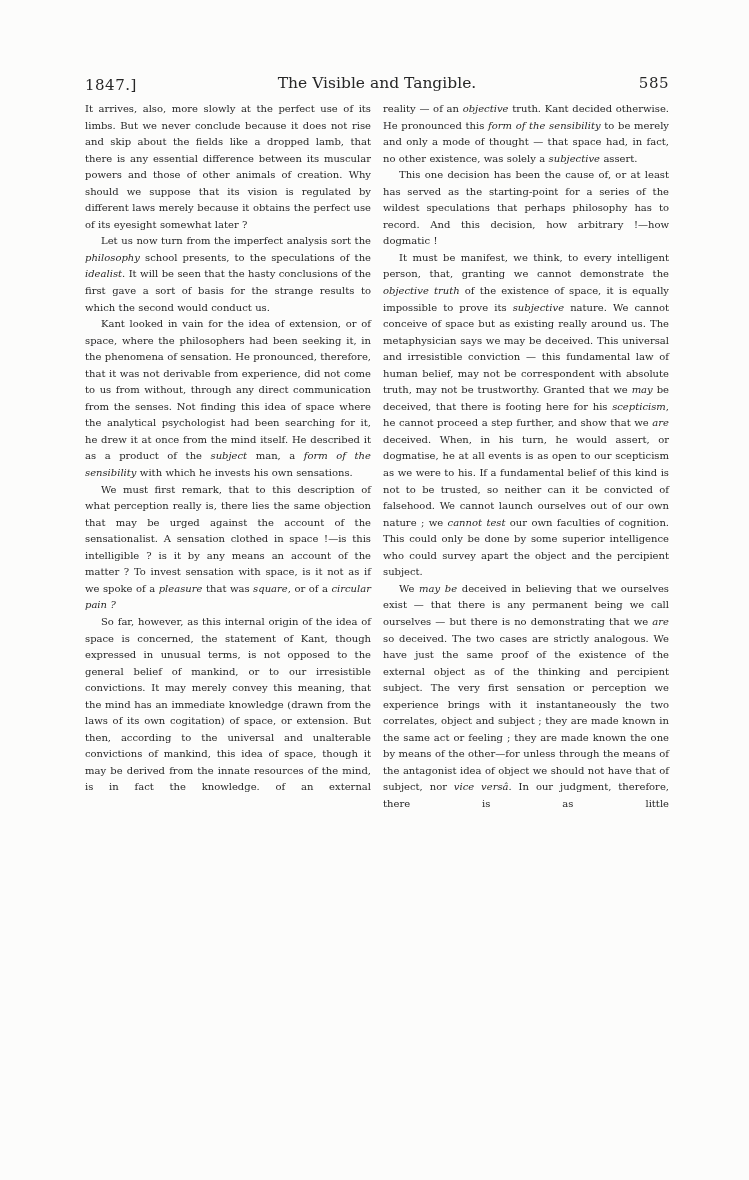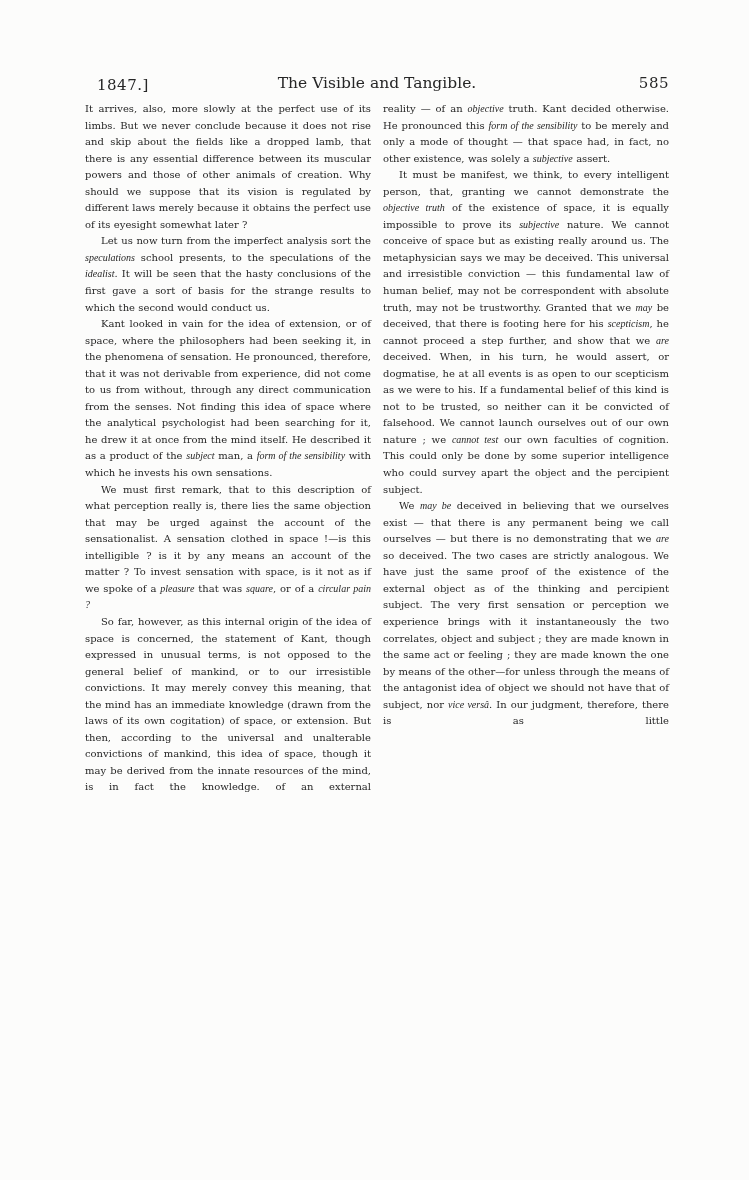--- a/index.html
+++ b/index.html
@@ -10,57 +10,58 @@
     width:749px; height:1180px;
     background:var(--paper);
     font-family:"DejaVu Serif", serif;
     color:var(--ink);
     overflow:hidden;
   }
   .header {
     position:absolute; top:74px; left:85px; width:584px; height:22px;
     font-size:15px;
   }
-  .header-year  { position:absolute; left:12px; top:2px; letter-spacing:0.5px; }
+  .header-year  { position:absolute; left:0; top:2px; letter-spacing:0.5px; }
   .header-title { position:absolute; left:0; right:0; top:0; text-align:center; font-size:15.5px; }
   .header-page  { position:absolute; right:0; top:0; letter-spacing:0.5px;margin-left:44px; }
   .columns {
     position:absolute; top:101px; left:85px;
     display:flex; gap:12px;
   }
   .col { width:286px; }
   .para {
     margin:0;
     text-align:justify;
     font-size:10px;
     line-height:16.55px;
     hyphens:auto;
     -webkit-hyphens:auto;
     word-spacing:0.02em;
   }
   .para.indent { text-indent:16px; }
   .para.cont   { text-align-last:justify; }
-  .para i { font-style:italic;font-family:Liberation Serif, serif; }
+  .para i { font-style:italic; }
 </style>
 </head>
 <body>
 
 <div class="page">
   <div class="header">
     <span class="header-year">1847.]</span>
     <span class="header-title">The Visible and Tangible.</span>
     <span class="header-page">585</span>
   </div>
   <div class="columns">
     <div class="col">
         <p class="para"><span>It arrives, also, more slowly at the perfect use of its limbs. But we never conclude because it does not rise and skip about the fields like a dropped lamb, that there is any essential difference between its muscular powers and those of other animals of creation. Why should we suppose that its vision is regulated by different laws merely because it obtains the perfect use of its eyesight somewhat later ?</span></p>
-        <p class="para indent"><span>Let us now turn from the imperfect analysis sort the </span><i>speculations</i><span> school presents, to the speculations of the </span><i>idealist</i><span>. It will be seen that the hasty conclusions of the first gave a sort of basis for the strange results to which the second would conduct us.</span></p>
+        <p class="para indent"><span>Let us now turn from the imperfect analysis sort the </span><i>philosophy</i><span> school presents, to the speculations of the </span><i>idealist</i><span>. It will be seen that the hasty conclusions of the first gave a sort of basis for the strange results to which the second would conduct us.</span></p>
         <p class="para indent"><span>Kant looked in vain for the idea of extension, or of space, where the philosophers had been seeking it, in the phenomena of sensation. He pronounced, therefore, that it was not derivable from experience, did not come to us from without, through any direct communication from the senses. Not finding this idea of space where the analytical psychologist had been searching for it, he drew it at once from the mind itself. He described it as a product of the </span><i>subject</i><span> man, a </span><i>form of the sensibility</i><span> with which he invests his own sensations.</span></p>
         <p class="para indent"><span>We must first remark, that to this description of what perception really is, there lies the same objection that may be urged against the account of the sensationalist. A sensation clothed in space !—is this intelligible ? is it by any means an account of the matter ? To invest sensation with space, is it not as if we spoke of a </span><i>pleasure</i><span> that was </span><i>square</i><span>, or of a </span><i>circular pain ?</i></p>
         <p class="para indent cont"><span>So far, however, as this internal origin of the idea of space is concerned, the statement of Kant, though expressed in unusual terms, is not opposed to the general belief of mankind, or to our irresistible convictions. It may merely convey this meaning, that the mind has an immediate knowledge (drawn from the laws of its own cogitation) of space, or extension. But then, according to the universal and unalterable convictions of mankind, this idea of space, though it may be derived from the innate resources of the mind, is in fact the knowledge. of an external</span></p>
       </div>
     <div class="col">
         <p class="para"><span>reality — of an </span><i>objective</i><span> truth. Kant decided otherwise. He pronounced this </span><i>form of the sensibility</i><span> to be merely and only a mode of thought — that space had, in fact, no other existence, was solely a </span><i>subjective</i><span> assert.</span></p>
+        <p class="para indent"><span>This one decision has been the cause of, or at least has served as the starting-point for a series of the wildest speculations that perhaps philosophy has to record. And this decision, how arbitrary !—how dogmatic !</span></p>
         <p class="para indent"><span>It must be manifest, we think, to every intelligent person, that, granting we cannot demonstrate the </span><i>objective truth</i><span> of the existence of space, it is equally impossible to prove its </span><i>subjective</i><span> nature. We cannot conceive of space but as existing really around us. The metaphysician says we may be deceived. This universal and irresistible conviction — this fundamental law of human belief, may not be correspondent with absolute truth, may not be trustworthy. Granted that we </span><i>may</i><span> be deceived, that there is footing here for his </span><i>scepticism</i><span>, he cannot proceed a step further, and show that we </span><i>are</i><span> deceived. When, in his turn, he would assert, or dogmatise, he at all events is as open to our scepticism as we were to his. If a fundamental belief of this kind is not to be trusted, so neither can it be convicted of falsehood. We cannot launch ourselves out of our own nature ; we </span><i>cannot test</i><span> our own faculties of cognition. This could only be done by some superior intelligence who could survey apart the object and the percipient subject.</span></p>
         <p class="para indent cont"><span>We </span><i>may be</i><span> deceived in believing that we ourselves exist — that there is any permanent being we call ourselves — but there is no demonstrating that we </span><i>are</i><span> so deceived. The two cases are strictly analogous. We have just the same proof of the existence of the external object as of the thinking and percipient subject. The very first sensation or perception we experience brings with it instantaneously the two correlates, object and subject ; they are made known in the same act or feeling ; they are made known the one by means of the other—for unless through the means of the antagonist idea of object we should not have that of subject, nor </span><i>vice versâ</i><span>. In our judgment, therefore, there is as little</span></p>
       </div>
   </div>
 </div>
 
 </body></html>

